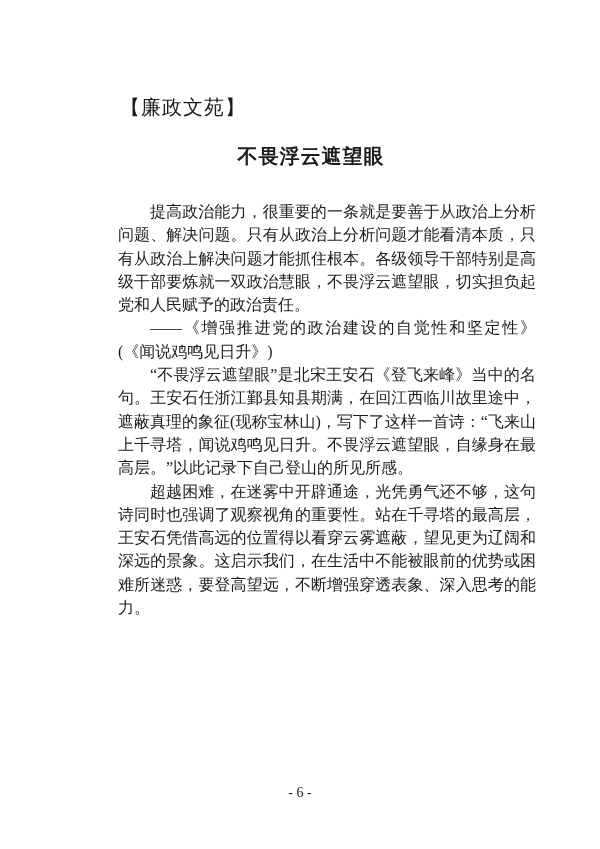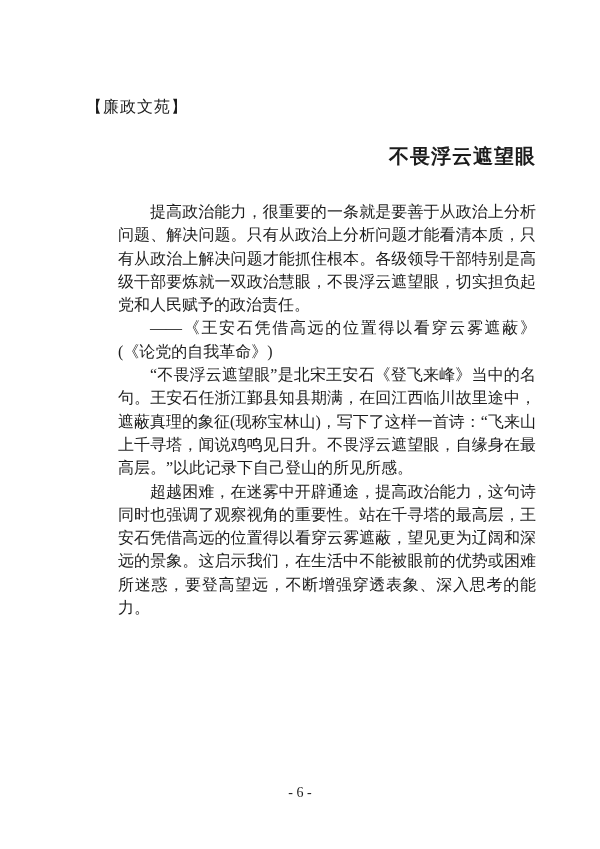--- a/index.html
+++ b/index.html
@@ -12,30 +12,31 @@
     width: 600px;
     height: 849px;
     background: #ffffff;
     box-sizing: border-box;
     padding: 98px 64px 0 86px;
     font-family: "Liberation Serif", "DejaVu Serif", serif;
     color: #1c1c1c;
     overflow: hidden;
   }
   .section-header {
-    font-size: 16px;
+    font-size: 20px;
     line-height: 18px;
     letter-spacing: 1px;
+    margin-left: 34px;
   }
   .article-title {
     margin: 26px 0 0 0;
     font-size: 20px;
     line-height: 28px;
     font-weight: 600;
-    text-align: right;
+    text-align: center;
     letter-spacing: 1px;
   }
   .article-body {
     margin-top: 30px;
     margin-left: 32px;
   }
   .article-body p {
     margin: 0;
     font-size: 16px;
     line-height: 23.3px;
@@ -57,20 +58,20 @@
 <body>
 
 <div class="page">
 
   <div class="section-header">【廉政文苑】</div>
 
   <h1 class="article-title">不畏浮云遮望眼</h1>
 
   <div class="article-body">
     <p>提高政治能力，很重要的一条就是要善于从政治上分析问题、解决问题。只有从政治上分析问题才能看清本质，只有从政治上解决问题才能抓住根本。各级领导干部特别是高级干部要炼就一双政治慧眼，不畏浮云遮望眼，切实担负起党和人民赋予的政治责任。</p>
-    <p>——《王安石凭借高远的位置得以看穿云雾遮蔽》(《论党的自我革命》)</p>
+    <p>——《增强推进党的政治建设的自觉性和坚定性》(《闻说鸡鸣见日升》)</p>
     <p>“不畏浮云遮望眼”是北宋王安石《登飞来峰》当中的名句。王安石任浙江鄞县知县期满，在回江西临川故里途中，遮蔽真理的象征(现称宝林山)，写下了这样一首诗：“飞来山上千寻塔，闻说鸡鸣见日升。不畏浮云遮望眼，自缘身在最高层。”以此记录下自己登山的所见所感。</p>
-    <p>超越困难，在迷雾中开辟通途，提高政治能力，这句诗同时也强调了观察视角的重要性。站在千寻塔的最高层，王安石凭借高远的位置得以看穿云雾遮蔽，望见更为辽阔和深远的景象。这启示我们，在生活中不能被眼前的优势或困难所迷惑，要登高望远，不断增强穿透表象、深入思考的能力。</p>
+    <p>超越困难，在迷雾中开辟通途，光凭勇气还不够，这句诗同时也强调了观察视角的重要性。站在千寻塔的最高层，王安石凭借高远的位置得以看穿云雾遮蔽，望见更为辽阔和深远的景象。这启示我们，在生活中不能被眼前的优势或困难所迷惑，要登高望远，不断增强穿透表象、深入思考的能力。</p>
   </div>
 
   <div class="page-number">- 6 -</div>
 
 </div>
 
 </body></html>

